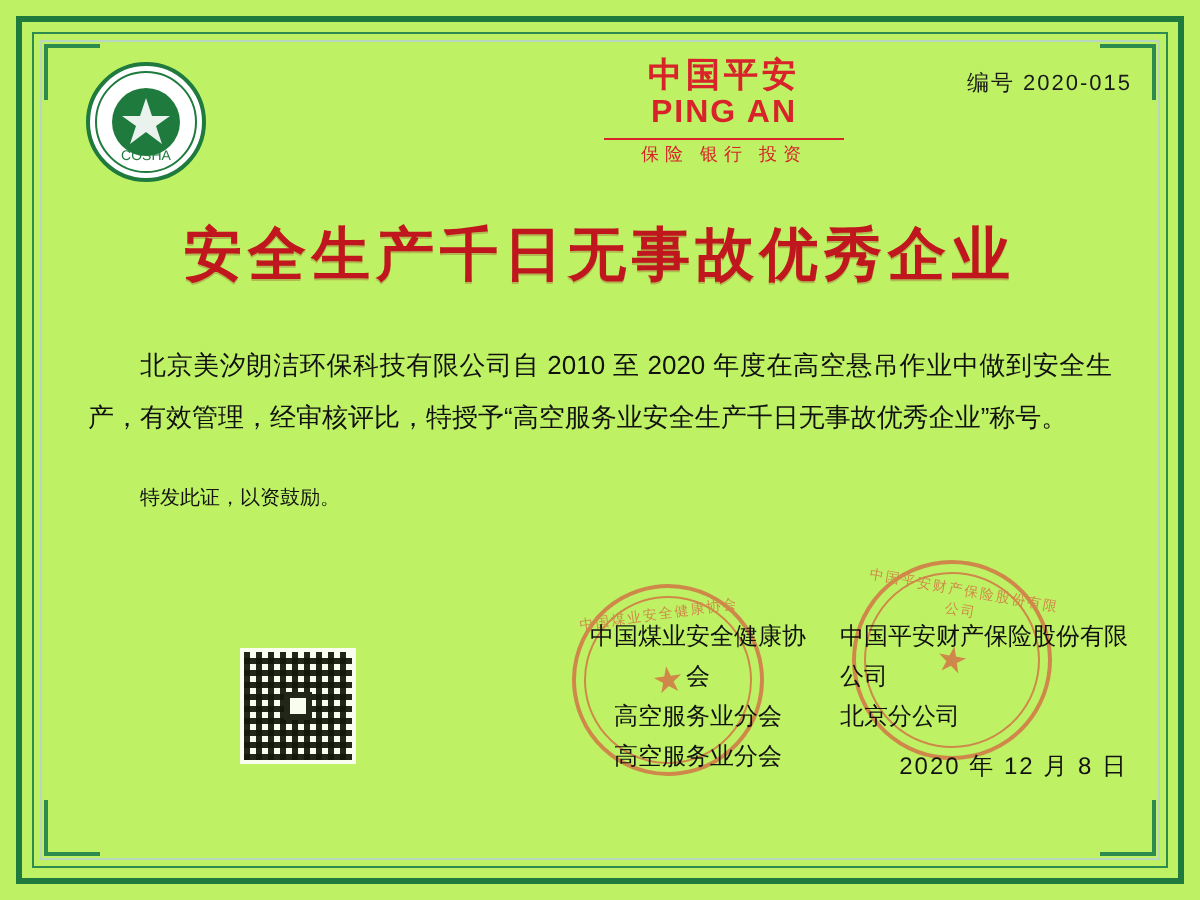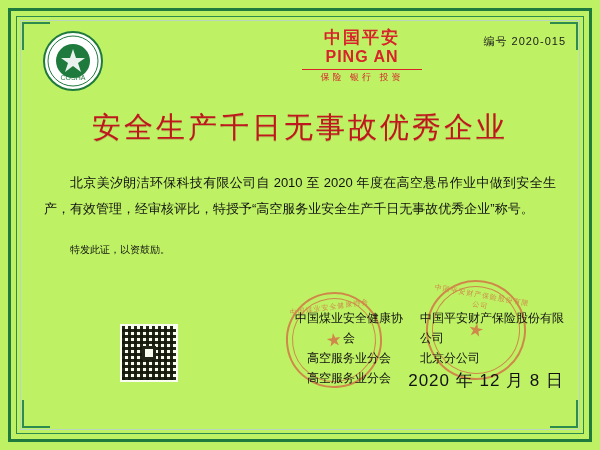--- a/index.html
+++ b/index.html
@@ -126,21 +126,21 @@
     letter-spacing: 1px;
     padding-left: 28px;
   }
 
   
   .title {
     margin-top: 14px;
     text-align: center;
     color: #c0161d;
     font-size: 29px;
-    font-weight: normal;
+    font-weight: bold;
     letter-spacing: 3px;
     font-family: "Liberation Sans", sans-serif;
     text-shadow: 0 1px 0 rgba(140,20,24,0.25);
   }
 
   
   .body-text {
     margin: 22px 16px 0 16px;
     font-size: 13px;
     line-height: 26px;
@@ -181,21 +181,21 @@
     top: 6px;
     font-size: 12px;
     line-height: 20px;
     color: #111;
     text-align: left;
   }
   .date {
     position: absolute;
     right: 8px;
     bottom: -4px;
-    font-size: 17px;
+    font-size: 12px;
     color: #111;
     letter-spacing: 1px;
   }
 
   
   .stamp {
     position: absolute;
     border: 2px solid #d33;
     border-radius: 50%;
     opacity: 0.55;

